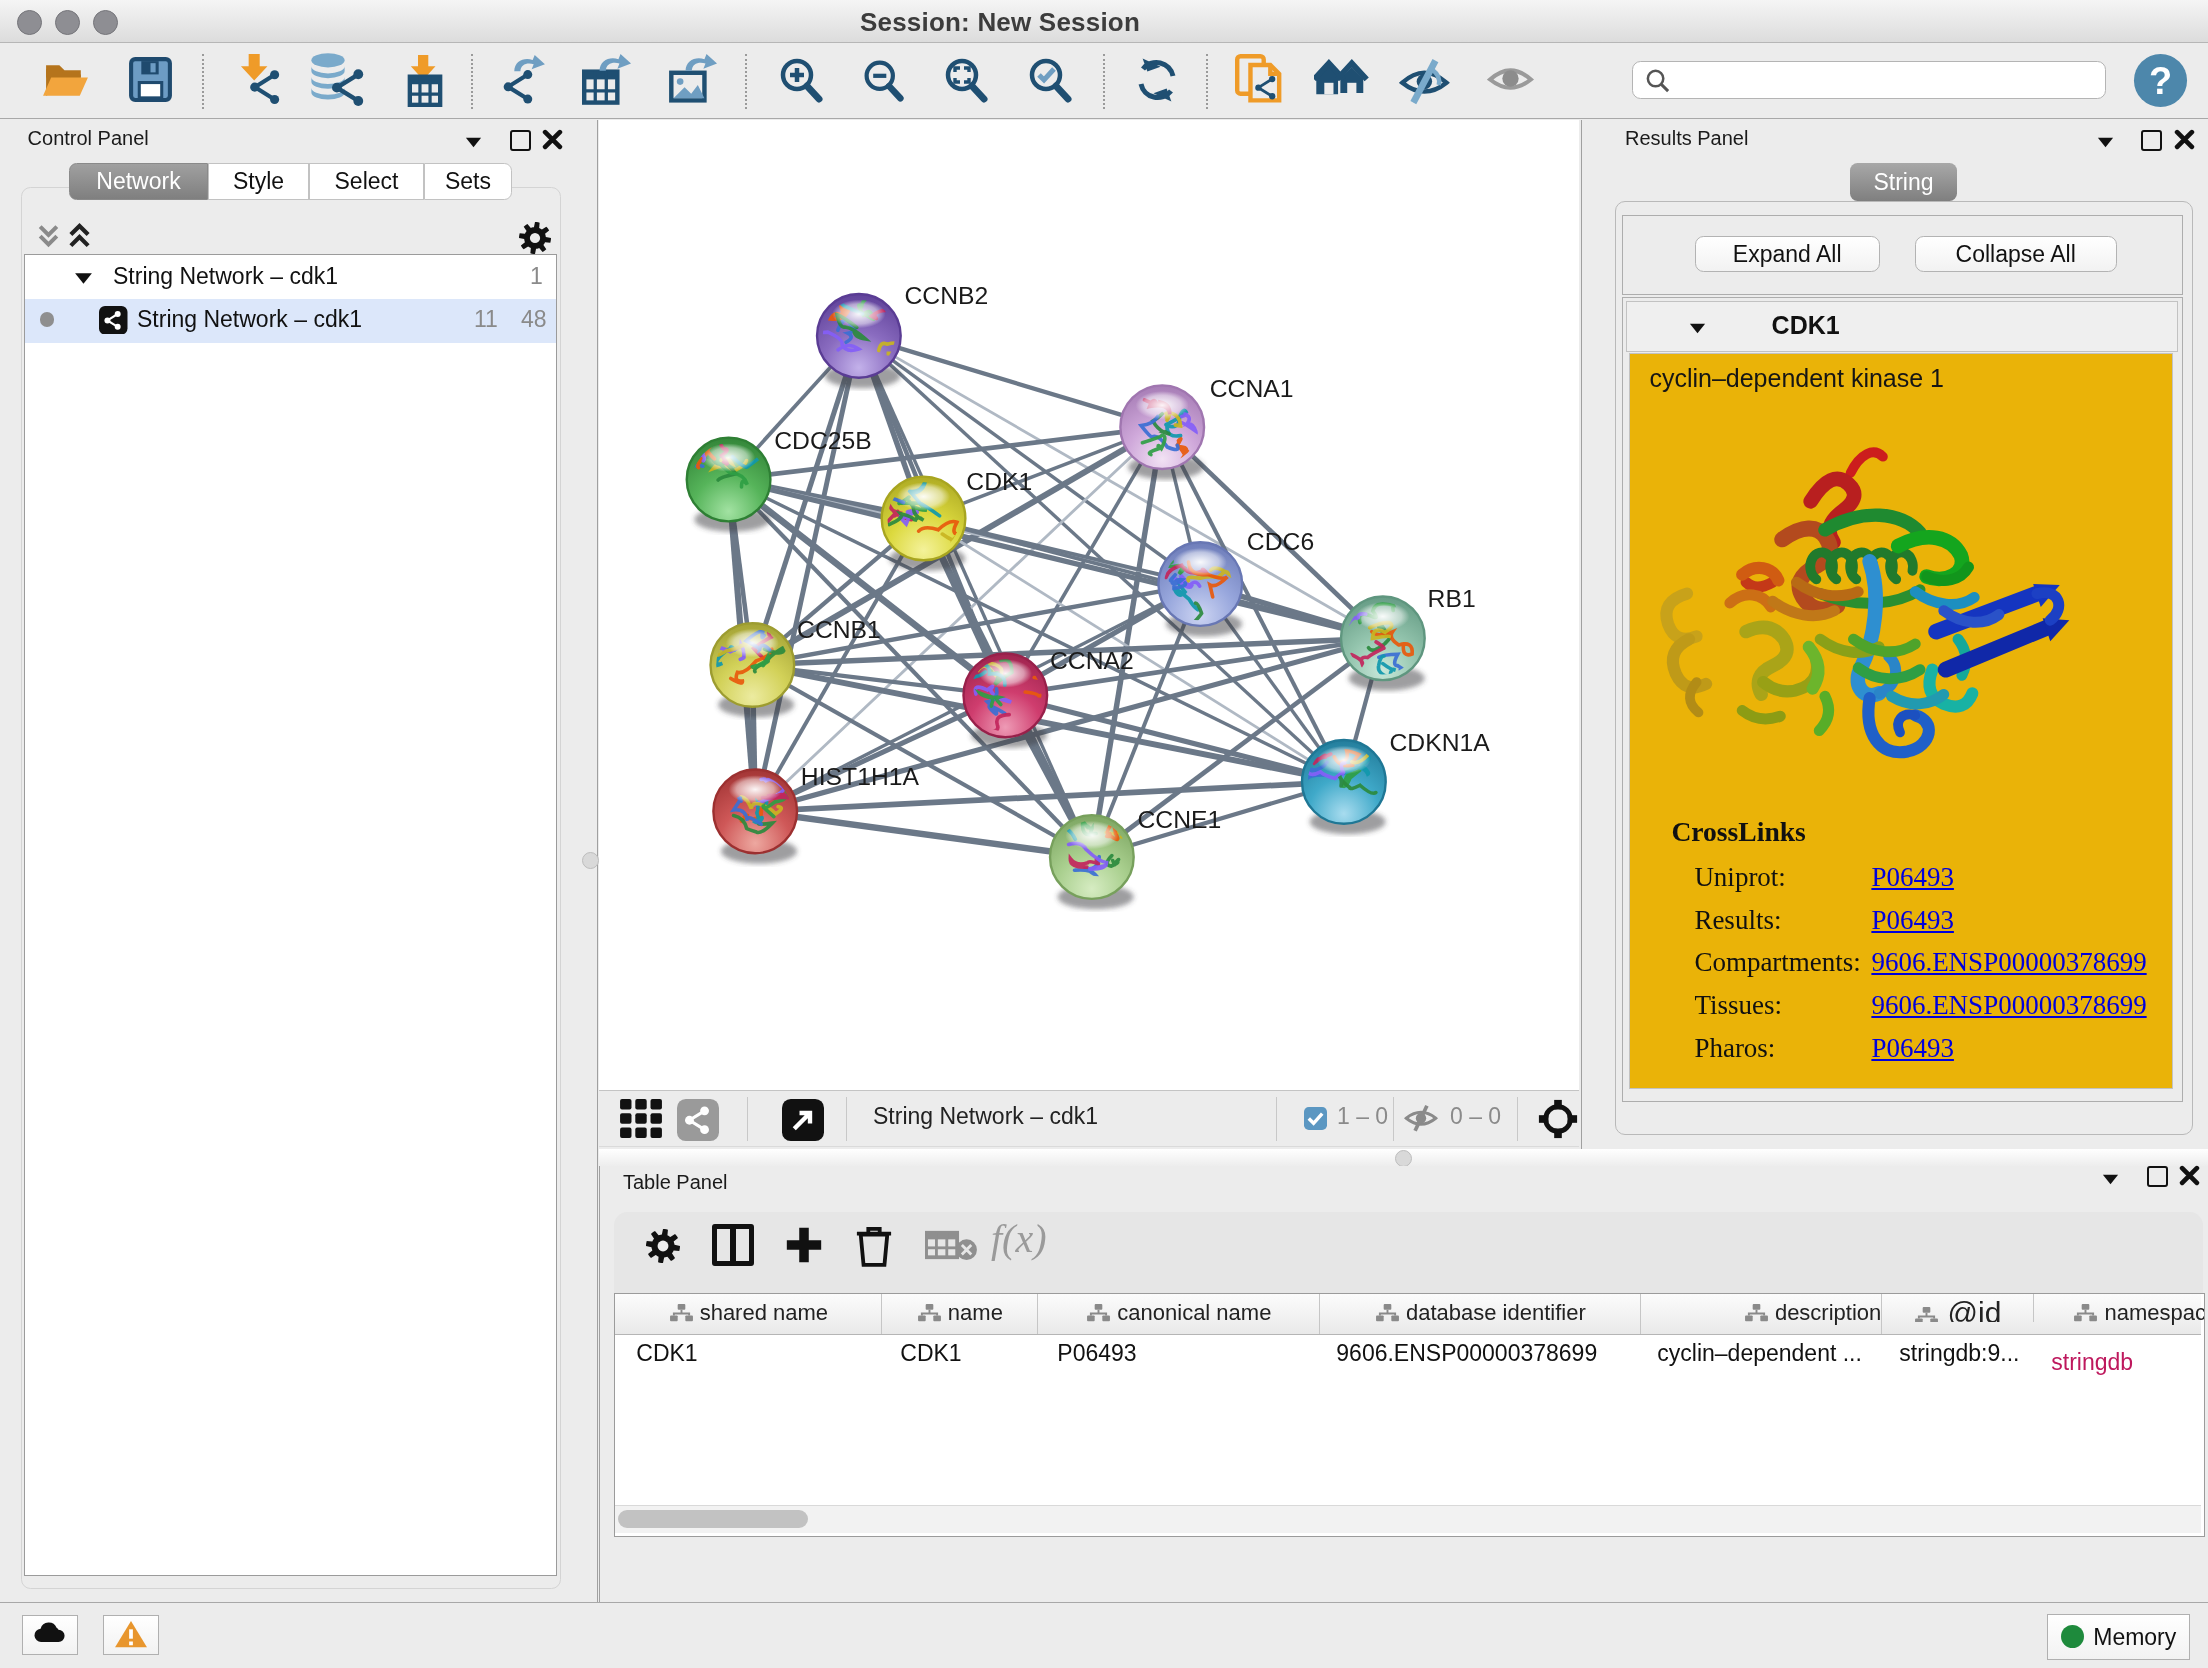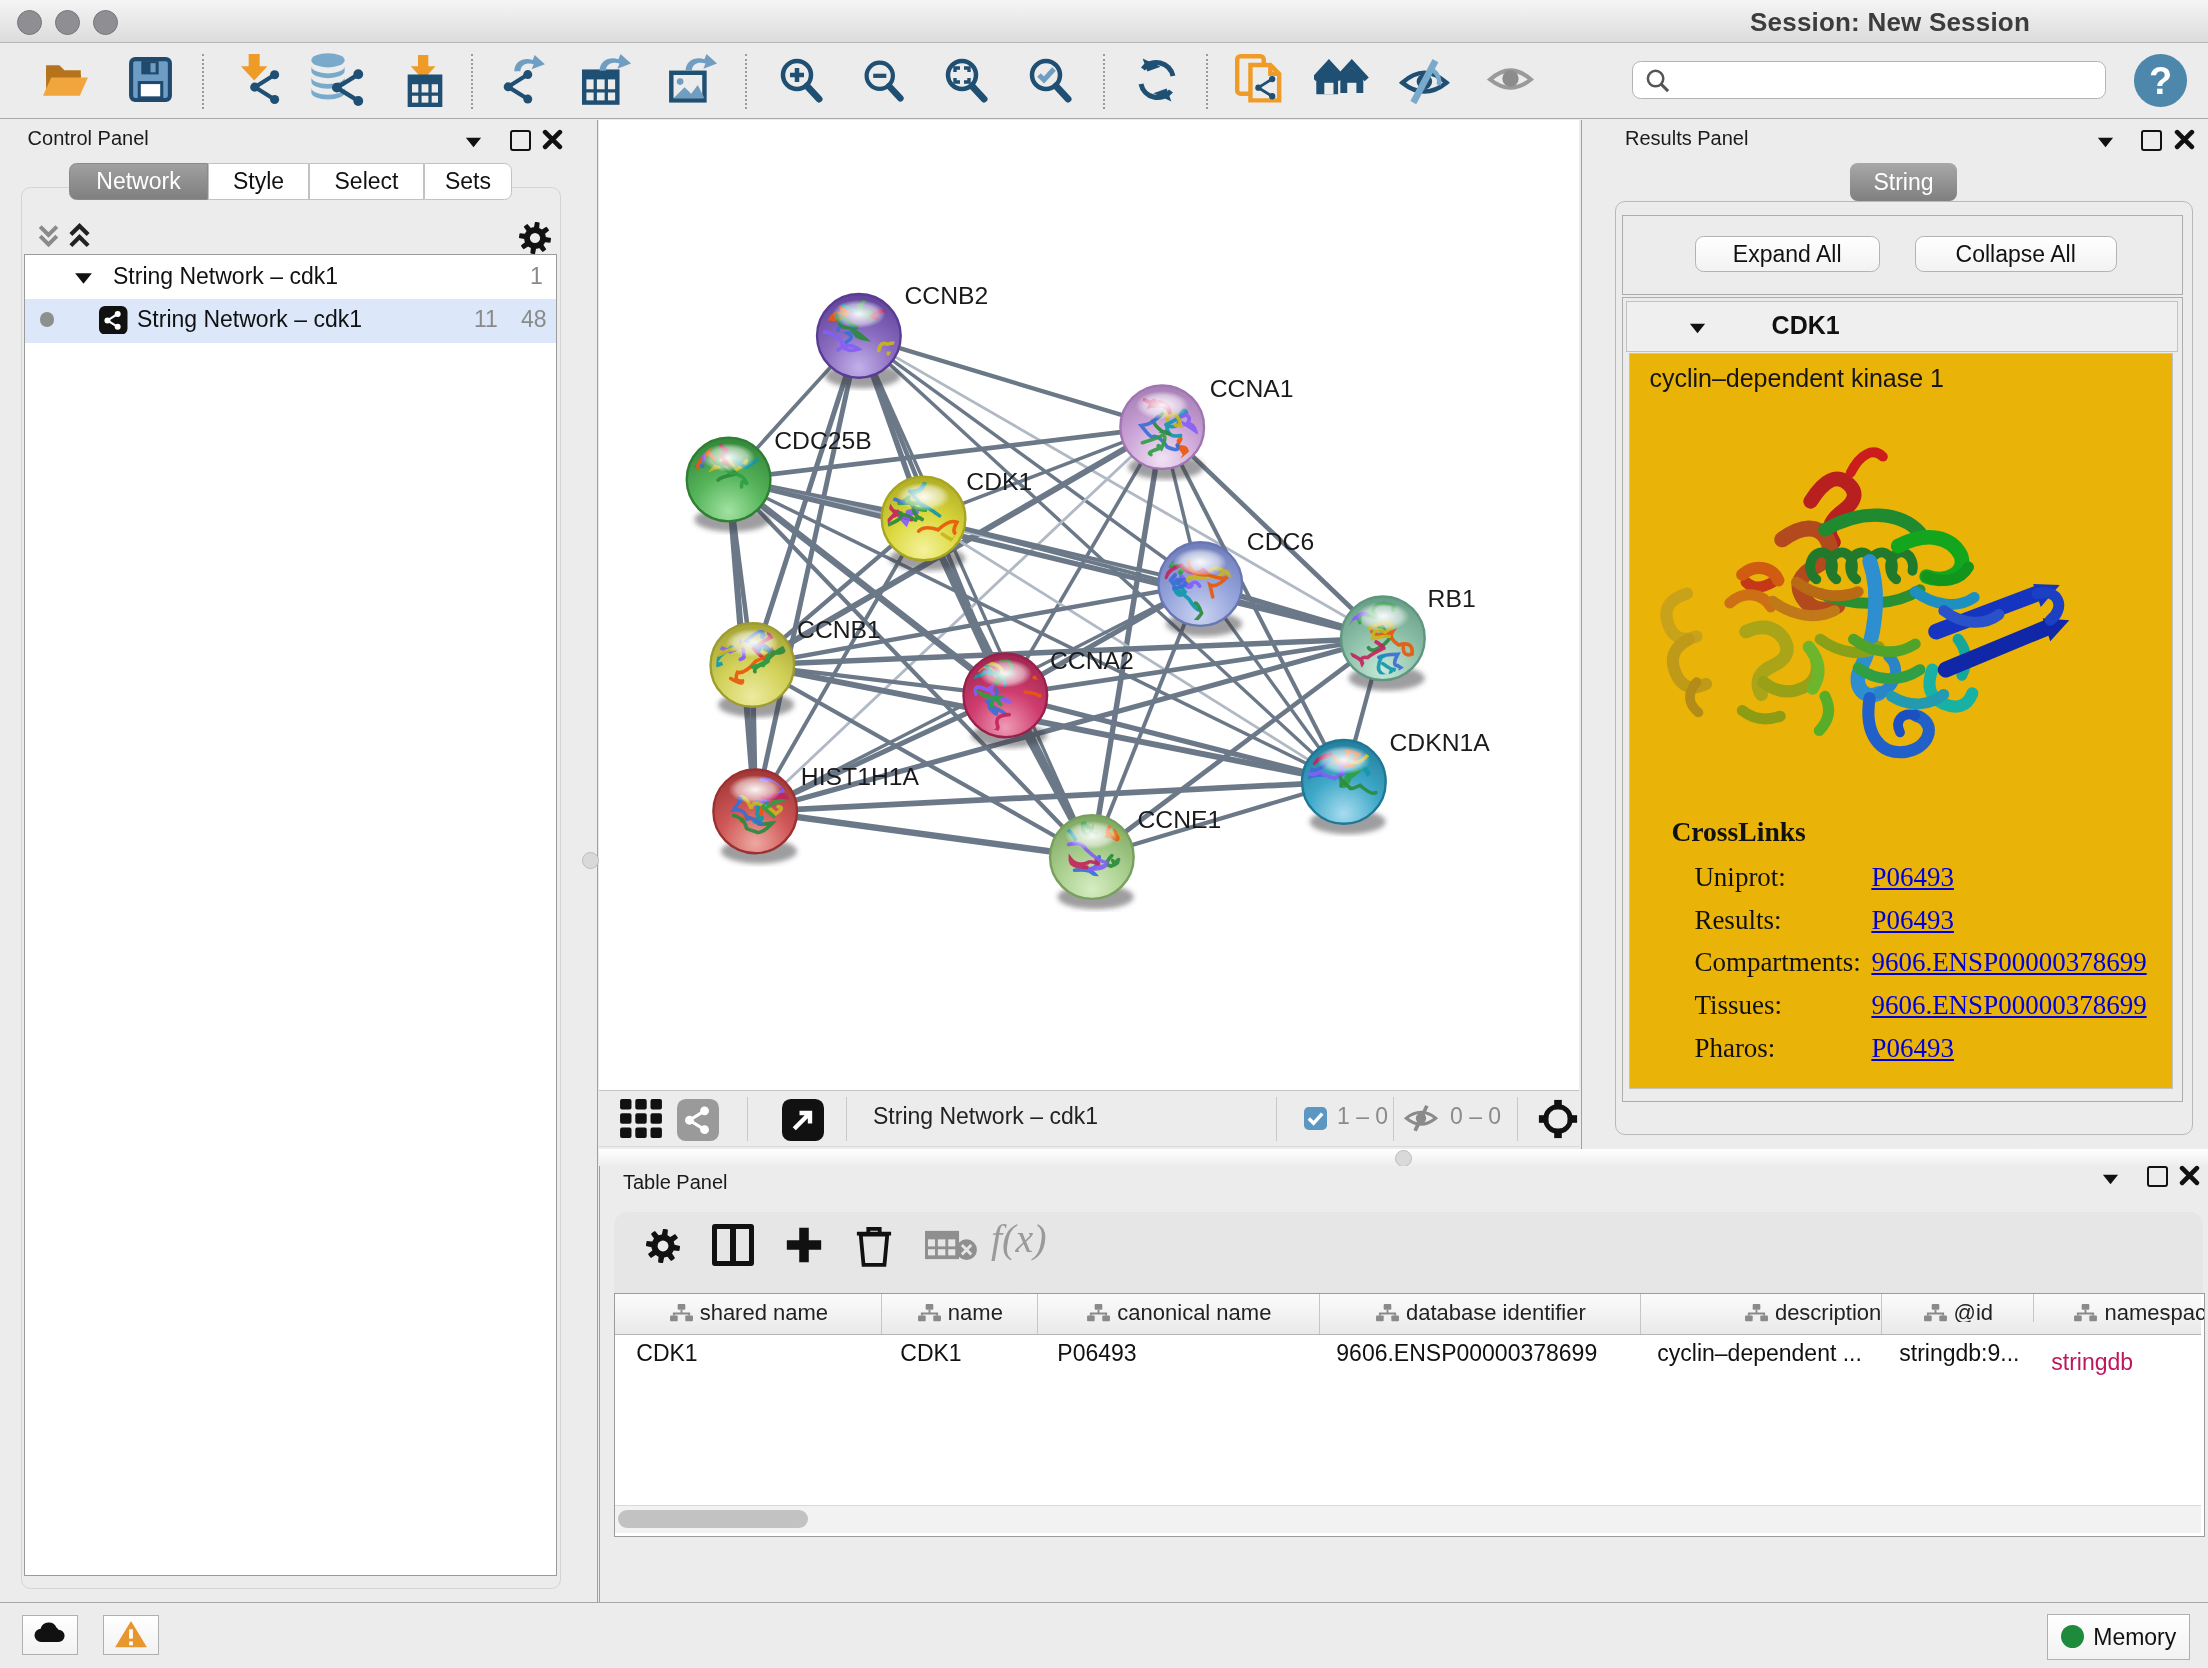--- a/index.html
+++ b/index.html
@@ -2,22 +2,22 @@
 <html style="font-size:15px"><head><meta charset="utf-8">
 <style>
 html,body{margin:0;padding:0;}
 body{width:2208px;height:1668px;position:relative;background:#ececec;
  font-family:"Liberation Sans",sans-serif;overflow:hidden;}
 .abs{position:absolute;}
 .tb{position:absolute;top:0;left:0;width:2208px;height:42px;
  background:linear-gradient(#f5f5f5,#dcdcdc);border-bottom:1.9px solid #b6b6b6;}
 .tl{position:absolute;top:9.5px;width:23px;height:23px;border-radius:50%;
  background:#8e8e93;border:1px solid #75757a;}
-.title{position:absolute;top:6.7px;left:0;width:2000px;text-align:right;
- font-size:26px;color:#3c3c3c;font-weight:bold;letter-spacing:0.2px;margin-left:30px;}
+.title{position:absolute;top:6.7px;left:0;width:2000px;text-align:center;
+ font-size:26px;color:#3c3c3c;font-weight:bold;letter-spacing:0.2px;}
 .toolbar{position:absolute;top:44px;left:0;width:2208px;height:74px;background:#ececec;border-bottom:1.9px solid #a8a8a8;}
 .tsep{position:absolute;top:9.5px;height:55px;width:0;border-left:2.9px dotted #9a9a9a;}
 .searchbox{position:absolute;left:1632px;top:17px;width:472px;height:36px;background:#fff;
  border:1.9px solid #b4b4b4;border-radius:8.6px;}
 .panel-title{font-size:20px;color:#1a1a1a;}
 .whitebox{position:absolute;background:#fff;border:1.9px solid #9b9b9b;}
 .seg{position:absolute;display:flex;z-index:5;}
 .seg div{font-size:23px;text-align:center;border:1px solid #c2c2c2;background:#fff;color:#111;
  line-height:35px;height:35px;}
 .seg div.sel{background:linear-gradient(#a0a0a0,#7f7f7f);color:#fff;border-color:#8a8a8a;}
@@ -757,21 +757,21 @@
             </g>
           </svg> database identifier</div>
         <div class="abs" style="left:1025px;top:0;width:241px;height:40px;border-right:1px solid #c6c6c6;text-align:right;font-size:22px;color:#222;line-height:38px;white-space:nowrap;overflow:hidden"><svg width="25" height="21" viewBox="0 0 26 22" style="vertical-align:-3.8px">
             <g fill="#8a8a8a">
               <rect x="9" y="1" width="8" height="6" rx="1"></rect>
               <rect x="1" y="13" width="8" height="6" rx="1"></rect>
               <rect x="17" y="13" width="8" height="6" rx="1"></rect>
               <path d="M13 7 v4 M5 13 v-2 h16 v2" stroke="#8a8a8a" stroke-width="2" fill="none"></path>
             </g>
           </svg> description</div>
-        <div class="abs" style="left:1267px;top:0;width:151px;height:28px;border-right:1px solid #c6c6c6;text-align:center;font-size:22px;color:#222;line-height:38px;white-space:nowrap;overflow:hidden"><svg width="25" height="21" viewBox="0 0 26 22" style="vertical-align:-3.8px">
+        <div class="abs" style="left:1267px;top:0;width:151px;height:28px;border-right:1px solid #c6c6c6;text-align:center;font-size:30px;color:#222;line-height:38px;white-space:nowrap;overflow:hidden"><svg width="25" height="21" viewBox="0 0 26 22" style="vertical-align:-3.8px">
             <g fill="#8a8a8a">
               <rect x="9" y="1" width="8" height="6" rx="1"></rect>
               <rect x="1" y="13" width="8" height="6" rx="1"></rect>
               <rect x="17" y="13" width="8" height="6" rx="1"></rect>
               <path d="M13 7 v4 M5 13 v-2 h16 v2" stroke="#8a8a8a" stroke-width="2" fill="none"></path>
             </g>
           </svg> @id</div>
         <div class="abs" style="left:1419px;top:0;width:223px;height:40px;border-right:1px solid #c6c6c6;text-align:center;font-size:22px;color:#222;line-height:38px;white-space:nowrap;overflow:hidden"><svg width="25" height="21" viewBox="0 0 26 22" style="vertical-align:-3.8px">
             <g fill="#8a8a8a">
               <rect x="9" y="1" width="8" height="6" rx="1"></rect>

